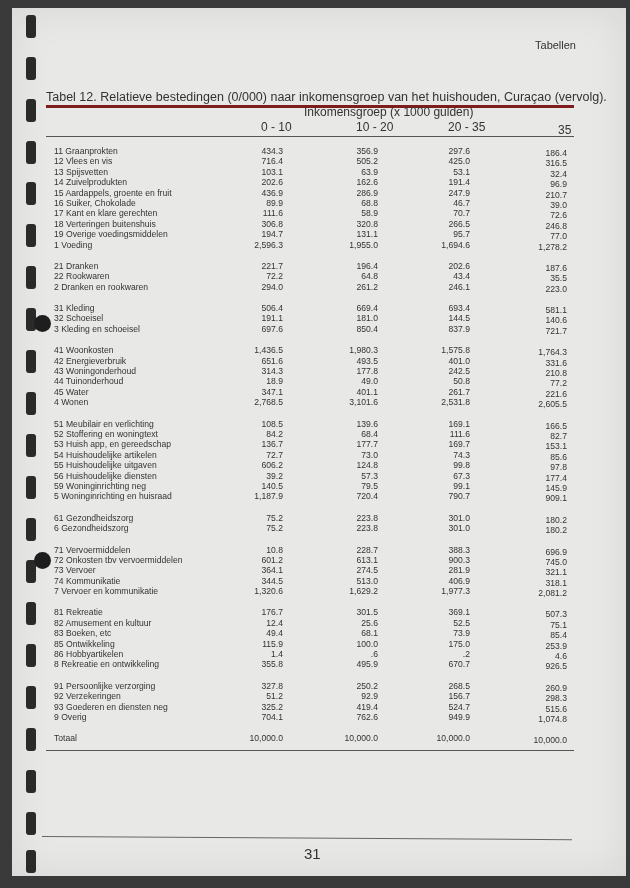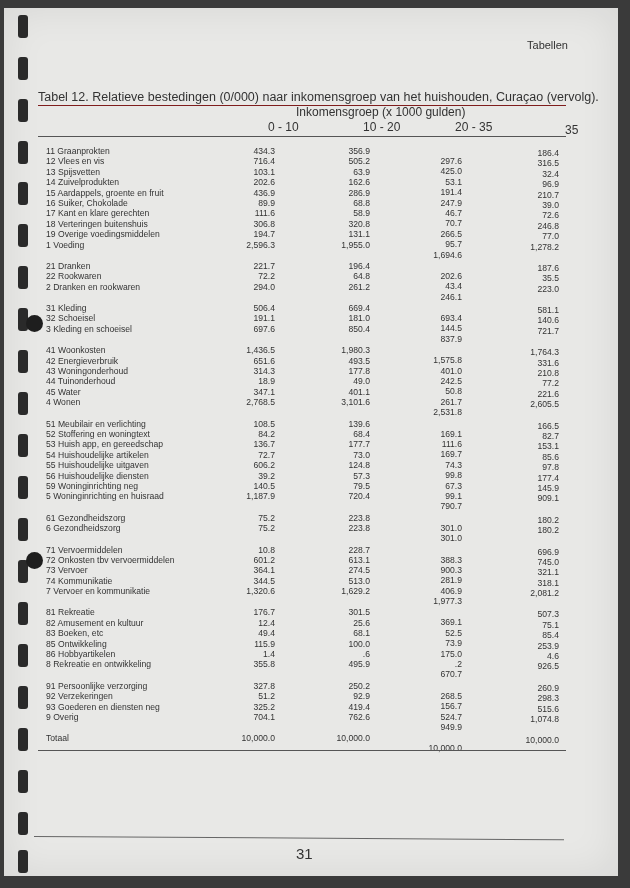--- a/index.html
+++ b/index.html
@@ -3,58 +3,58 @@
   <meta charset="utf-8">
   <style>
     html, body { margin: 0; padding: 0; }
     body {
       width: 630px; height: 888px; overflow: hidden;
       background: #3a3a3a;
       font-family: "Liberation Sans", sans-serif;
       position: relative;
     }
     .page {
-      position: absolute; left: 4px; top: 8px; width: 614px; height: 868px;
+      position: absolute; left: 12px; top: 8px; width: 614px; height: 868px;
       background: #e8e8e6;
       box-shadow: inset 0 0 40px rgba(0,0,0,0.08);
     }
     .binder-holes { position: absolute; left: 14px; top: 0; width: 10px; height: 100%; }
     .hole {
       position: absolute; left: 0; width: 10px; height: 23px;
       background: #2a2a2a; border-radius: 3px;
     }
     .punch-dot {
       position: absolute; width: 17px; height: 17px; border-radius: 50%;
       background: #1e1e1e;
     }
     .header-right {
       position: absolute; right: 50px; top: 31px; font-size: 11px; color: #333;
     }
     .title {
       position: absolute; left: 34px; top: 82px; width: 528px;
       font-size: 12.5px; color: #333;
-      border-bottom: 1px solid #7f1d1d; padding-bottom: 1px; white-space: nowrap;
+      border-bottom: 3px solid #7f1d1d; padding-bottom: 1px; white-space: nowrap;
     }
     .group-header {
       position: absolute; left: 292px; top: 97px; font-size: 12px; color: #333;
     }
     .col-heads {
       position: absolute; left: 34px; top: 112px; width: 528px; height: 16px;
       border-bottom: 1px solid #555;
       font-size: 12px; color: #333;
     }
-    .col-heads span { position: absolute; top: 0; margin-left: 15px; }
+    .col-heads span { position: absolute; top: 0; }
     .rows { position: absolute; left: 0; top: 138px; width: 610px; }
     .row { position: relative; height: 10.4px; font-size: 8.6px; color: #333; line-height: 10.4px; }
     .row.gap { height: 11px; }
     .row .lbl { position: absolute; left: 42px; white-space: nowrap; }
     .row .v { position: absolute; text-align: right; width: 70px; }
     .row .v1 { left: 201px; }
     .row .v2 { left: 296px; }
-    .row .v3 { left: 388px; margin-top: 10px; }
+    .row .v3 { left: 388px; }
     .row .v4 { left: 485px; }
     .row .v4.shift { top: 2px; text-align: right; }
     .total-row { height: 14px; }
     .bottom-rule1 { position: absolute; left: 34px; top: 742px; width: 528px; border-top: 1px solid #555; }
     .bottom-rule2 { position: absolute; left: 30px; top: 828px; width: 530px; border-top: 1px solid #666; transform: rotate(0.35deg); transform-origin: left; }
     .page-num { position: absolute; left: 292px; top: 837px; font-size: 15px; color: #333; }
   </style>
 </head>
 <body>
 

